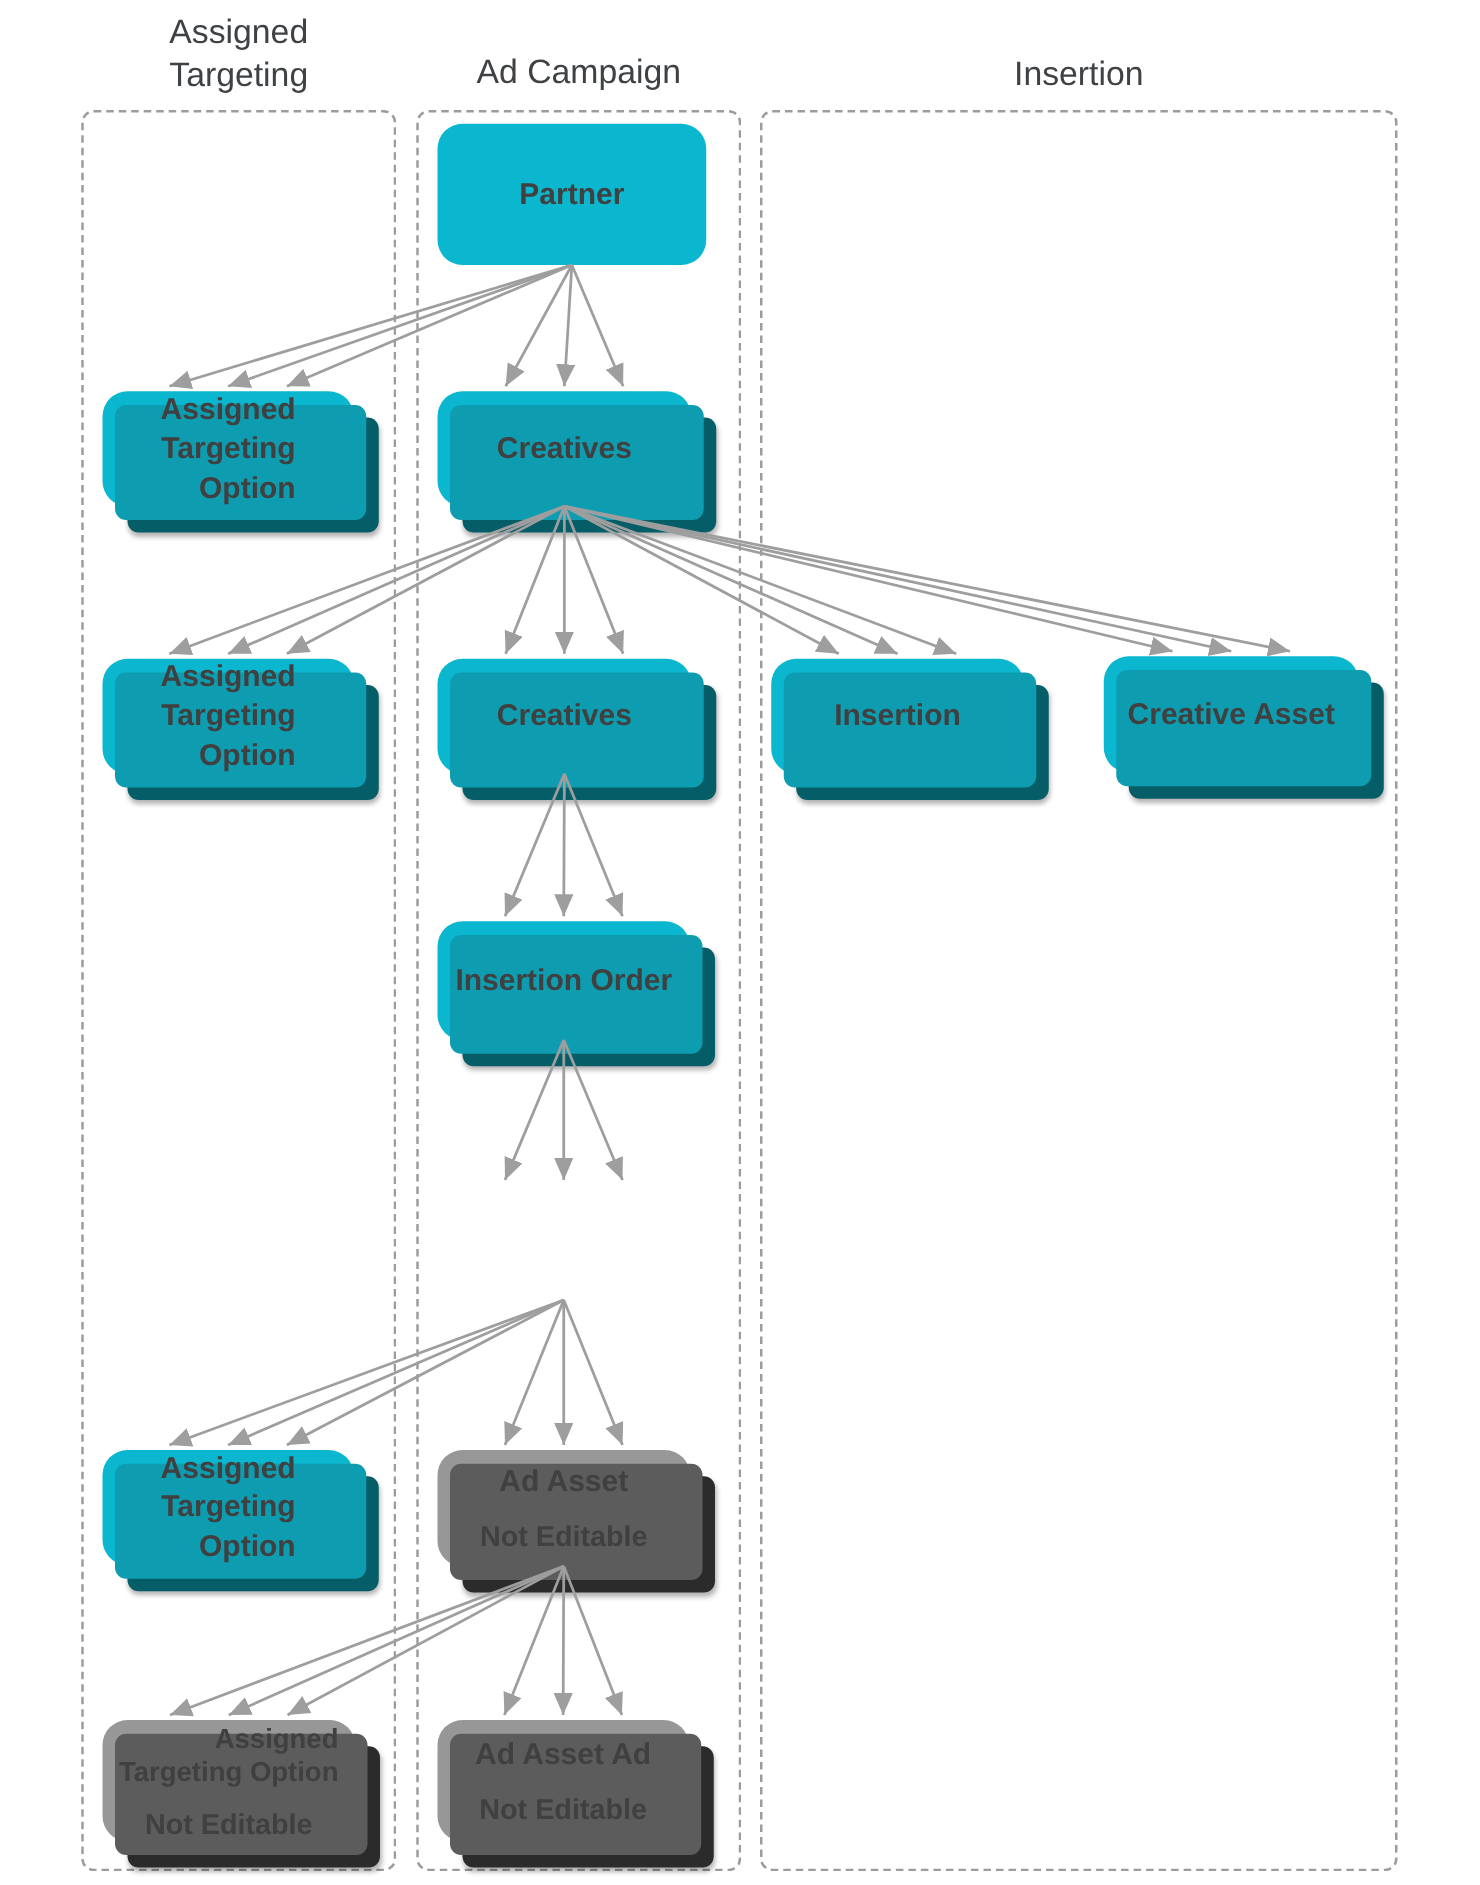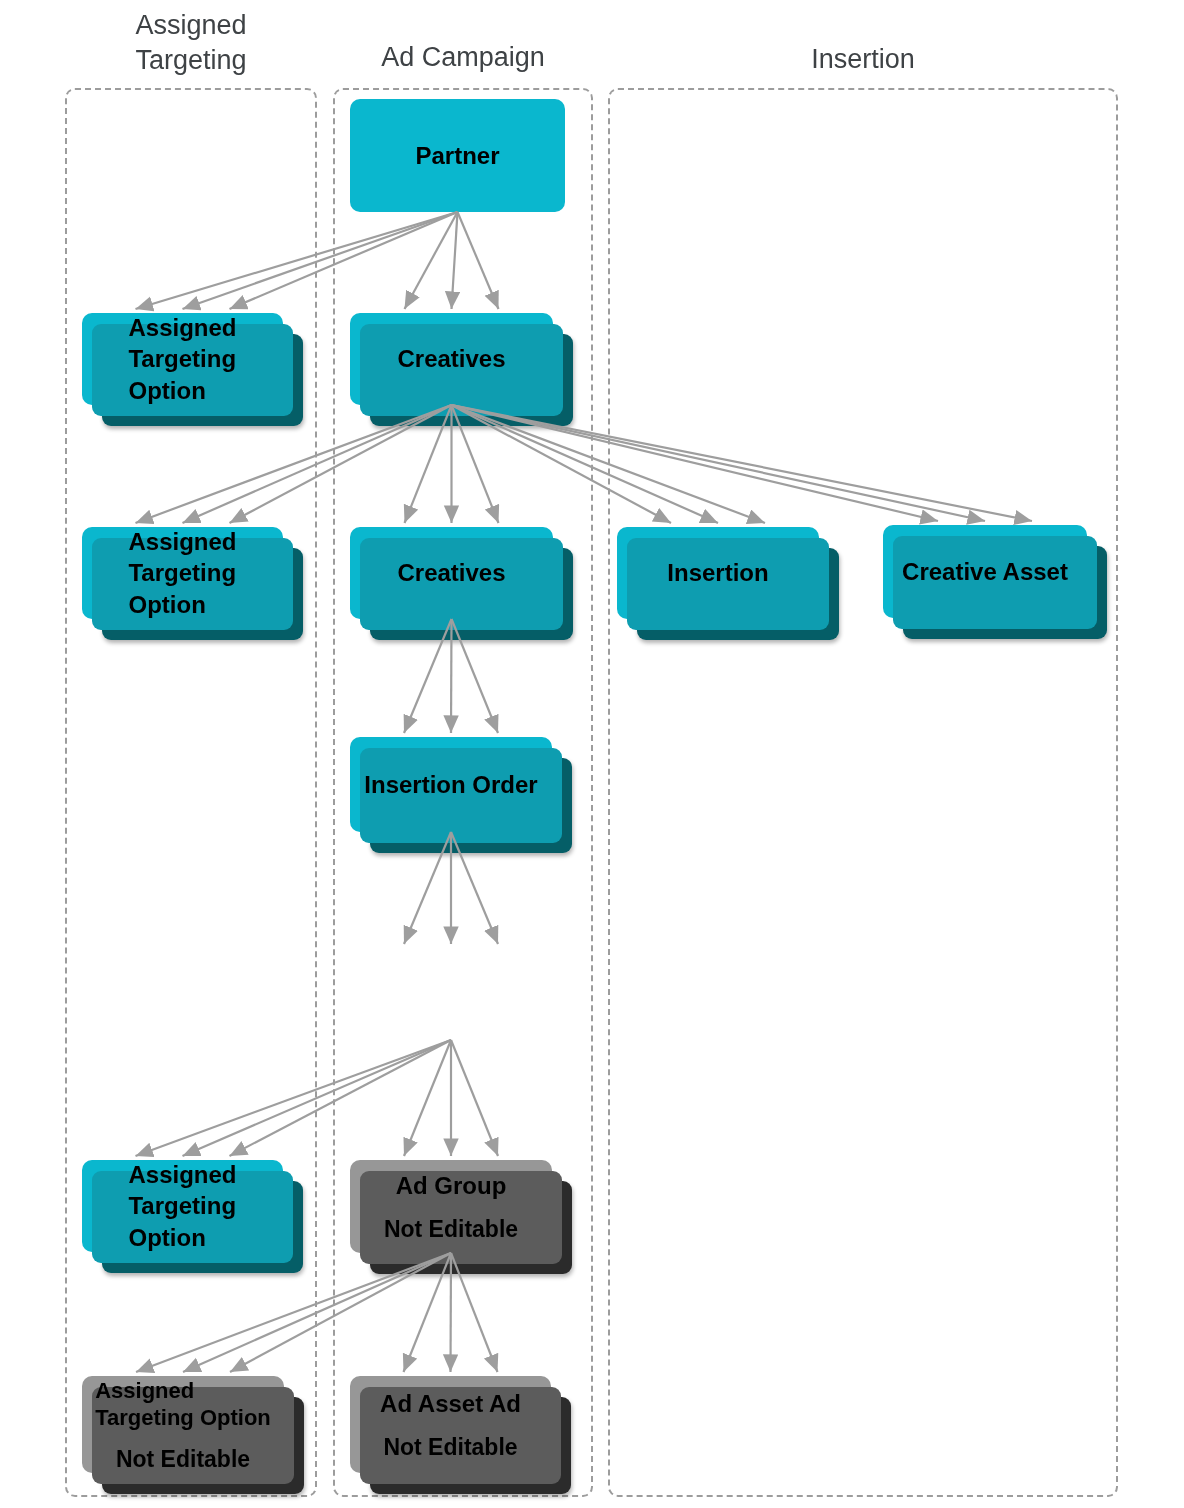--- a/index.html
+++ b/index.html
@@ -33,28 +33,28 @@
   .col-header {
     position: absolute;
     color: var(--header-text);
     font-size: 27px;
     line-height: 1.28;
     text-align: center;
     white-space: pre-line;
   }
   .node {
     position: absolute;
-    border-radius: 10px;
+    border-radius: 20px;
     display: flex;
     flex-direction: column;
     align-items: center;
     justify-content: center;
-    color: #000000;
+    color: #404040;
     font-weight: bold;
-    text-align: left;
+    text-align: right;
     box-sizing: border-box;
     padding: 4px 6px;
     z-index: 1;
   }
   .node .label { font-size: 24px; line-height: 1.3; white-space: pre-line; }
   .node .label.small { font-size: 22px; line-height: 1.25; }
   .node .sublabel { font-size: 23px; margin-top: 14px; }
   .node.teal { background: var(--teal); }
   .node.gray { background: var(--gray); }
   .node.stacked::after {
@@ -139,21 +139,21 @@
   </div>
 
 
   <div class="node teal stacked" style="left:82px; top:1160px; width:201px; height:92px;">
     <span class="label">Assigned
 Targeting
 Option</span>
   </div>
 
   <div class="node gray stacked" style="left:350px; top:1160px; width:202px; height:93px;">
-    <span class="label">Ad Group</span>
+    <span class="label">Ad Asset</span>
     <span class="sublabel">Not Editable</span>
   </div>
 
   <div class="node gray stacked" style="left:82px; top:1376px; width:202px; height:97px;">
     <span class="label small">Assigned
 Targeting Option</span>
     <span class="sublabel">Not Editable</span>
   </div>
 
   <div class="node gray stacked" style="left:350px; top:1376px; width:201px; height:97px;">

